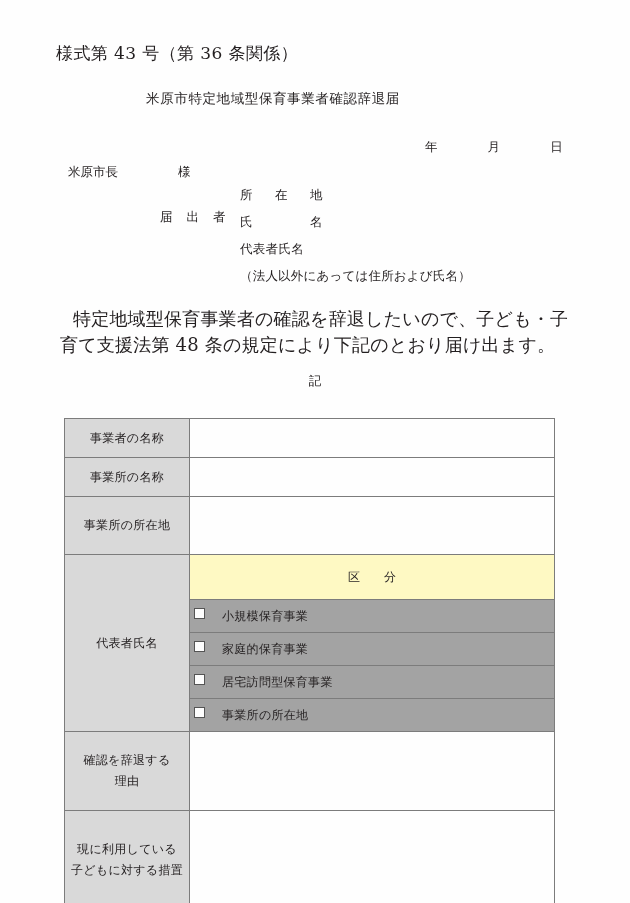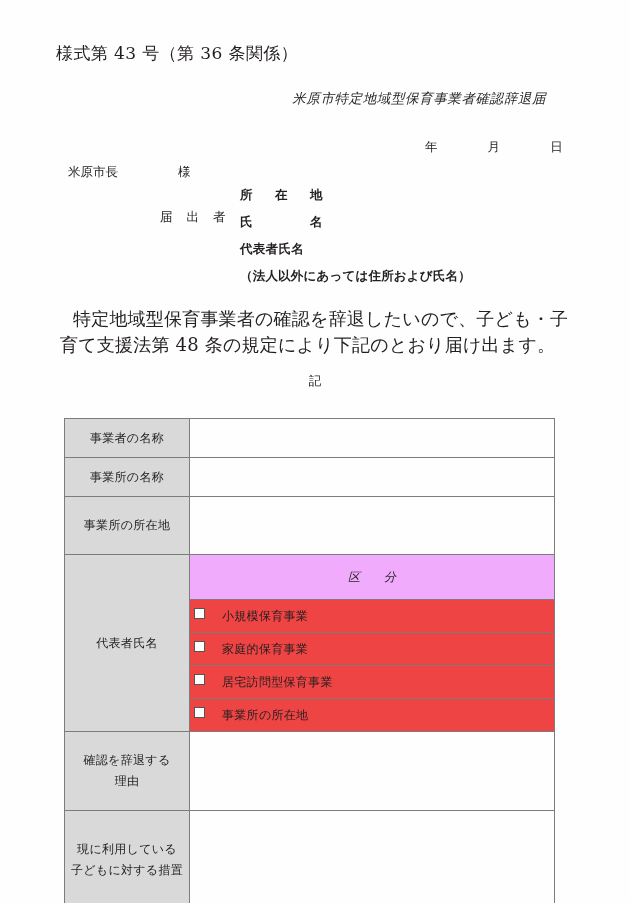--- a/index.html
+++ b/index.html
@@ -31,24 +31,23 @@
     top: 42px;
     font-size: 17px;
     letter-spacing: 0.4px;
     white-space: nowrap;
   }
   .doc-title {
     position: absolute;
     left: 0;
     top: 90px;
     width: 546px;
-    text-align: right;
+    text-align: center;
     font-size: 13.5px;
     letter-spacing: 0.6px;
-    font-style: italic;
   }
 
   
   .date-line {
     position: absolute;
     left: 400px;
     top: 139px;
     width: 190px;
     font-size: 12.5px;
     letter-spacing: 0.4px;
@@ -78,21 +77,20 @@
     font-size: 12.5px;
     letter-spacing: 5px;
     white-space: nowrap;
   }
   .submitter-fields {
     position: absolute;
     left: 240px;
     top: 187px;
     font-size: 12.5px;
     white-space: nowrap;
-    font-weight: bold;
   }
   .submitter-fields .fld {
     display: block;
     margin-bottom: 10px;
     letter-spacing: 0.3px;
   }
   .submitter-fields .fld.sparse { letter-spacing: 5px; }
   .submitter-fields .fld.note { letter-spacing: 0.2px; }
 
   
@@ -143,32 +141,31 @@
   .val {
     background: #fefefe;
   }
   .r-name   { height: 30px; }
   .r-office { height: 30px; }
   .r-addr   { height: 49px; }
   .r-reason { height: 70px; }
   .r-measure{ height: 90px; }
 
   .kubun-head {
-    background: #f0abfc;
+    background: #fef9c3;
     text-align: center;
     height: 36px;
     letter-spacing: 6px;
     text-indent: 6px;
-    font-style: italic;
   }
   .check-row {
     height: 24px;
     padding-left: 23px;
     letter-spacing: 0.3px;
-    background: #ef4444;
+    background: #a3a3a3;
   }
   .check-row .box {
     display: inline-block;
     width: 9px;
     height: 9px;
     border: 1px solid #555;
     margin-right: 17px;
     vertical-align: 1px;
     background: #fefefe;
   }

